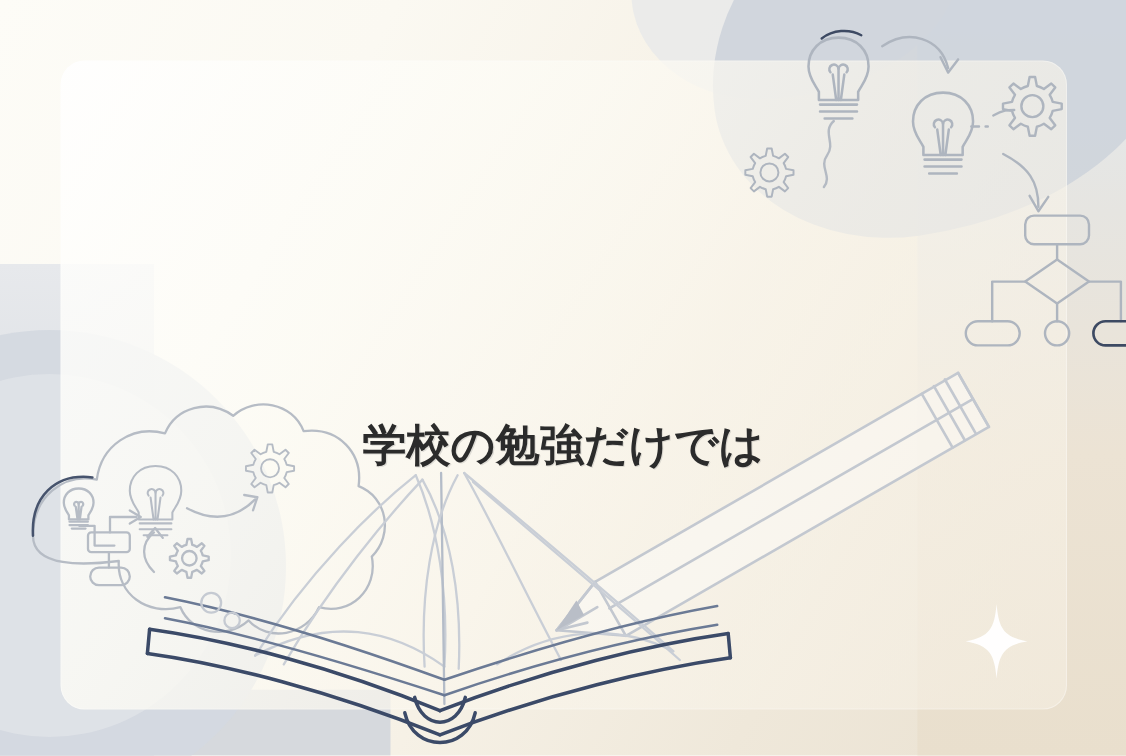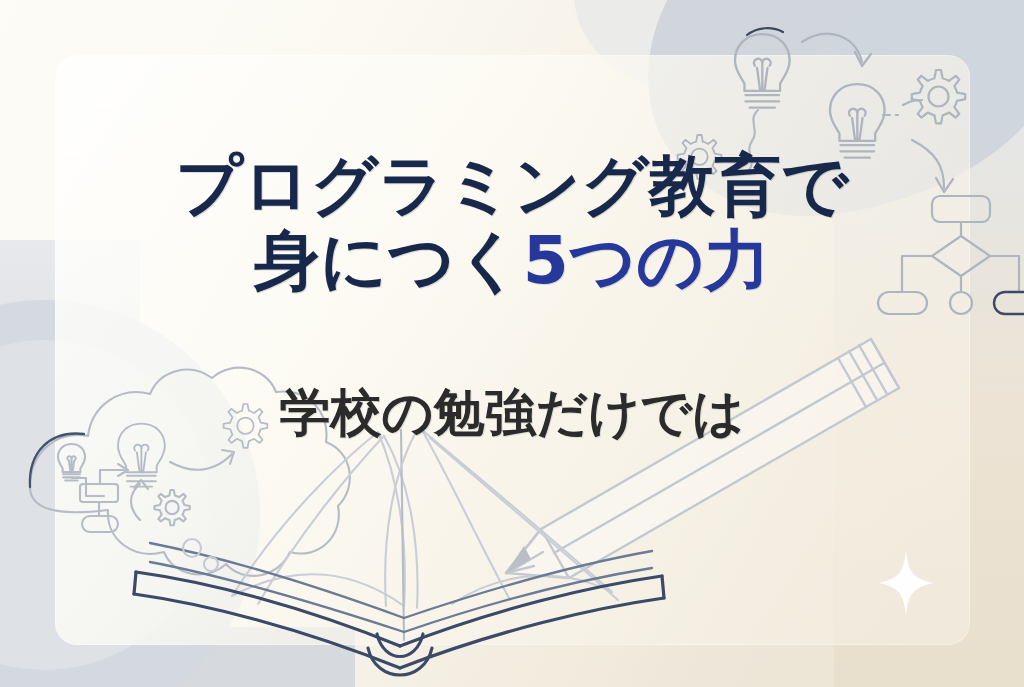--- a/index.html
+++ b/index.html
@@ -96,21 +96,21 @@
   .title .l2{
     display:block;font-size:66px;margin-top:4px;
   }
   .title .hl{color:#26389a;}
 
   .subtitle{
     position:absolute;left:0;top:375px;width:1024px;
     text-align:center;
     font-family:"DejaVu Sans","Liberation Sans",sans-serif;
     font-weight:700;
-    font-size:51px;
+    font-size:40px;
     line-height:1.5;
     color:#2b2b2b;
     text-shadow:1px 1px 0 rgba(140,140,140,.25);
   }
   .subtitle span{display:block;}
 </style>
 </head>
 <body>
 
 <div class="stage">
@@ -312,23 +312,19 @@
       </g>
 
       <g stroke="#c5cad2" stroke-width="2.1">
         <circle cx="192" cy="548" r="9"></circle>
         <circle cx="211" cy="564" r="7"></circle>
       </g>
     </g>
   </svg>
 
   <div class="text-wrap">
-    <div class="title">
-      <span class="l1">プログラミング教育で</span>
-      <span class="l2"><span>身につく</span><span class="hl">5つの力</span></span>
-    </div>
 
     <div class="subtitle">
       <span>学校の勉強だけでは</span>
     </div>
   </div>
 
 </div>
 
 </body></html>

